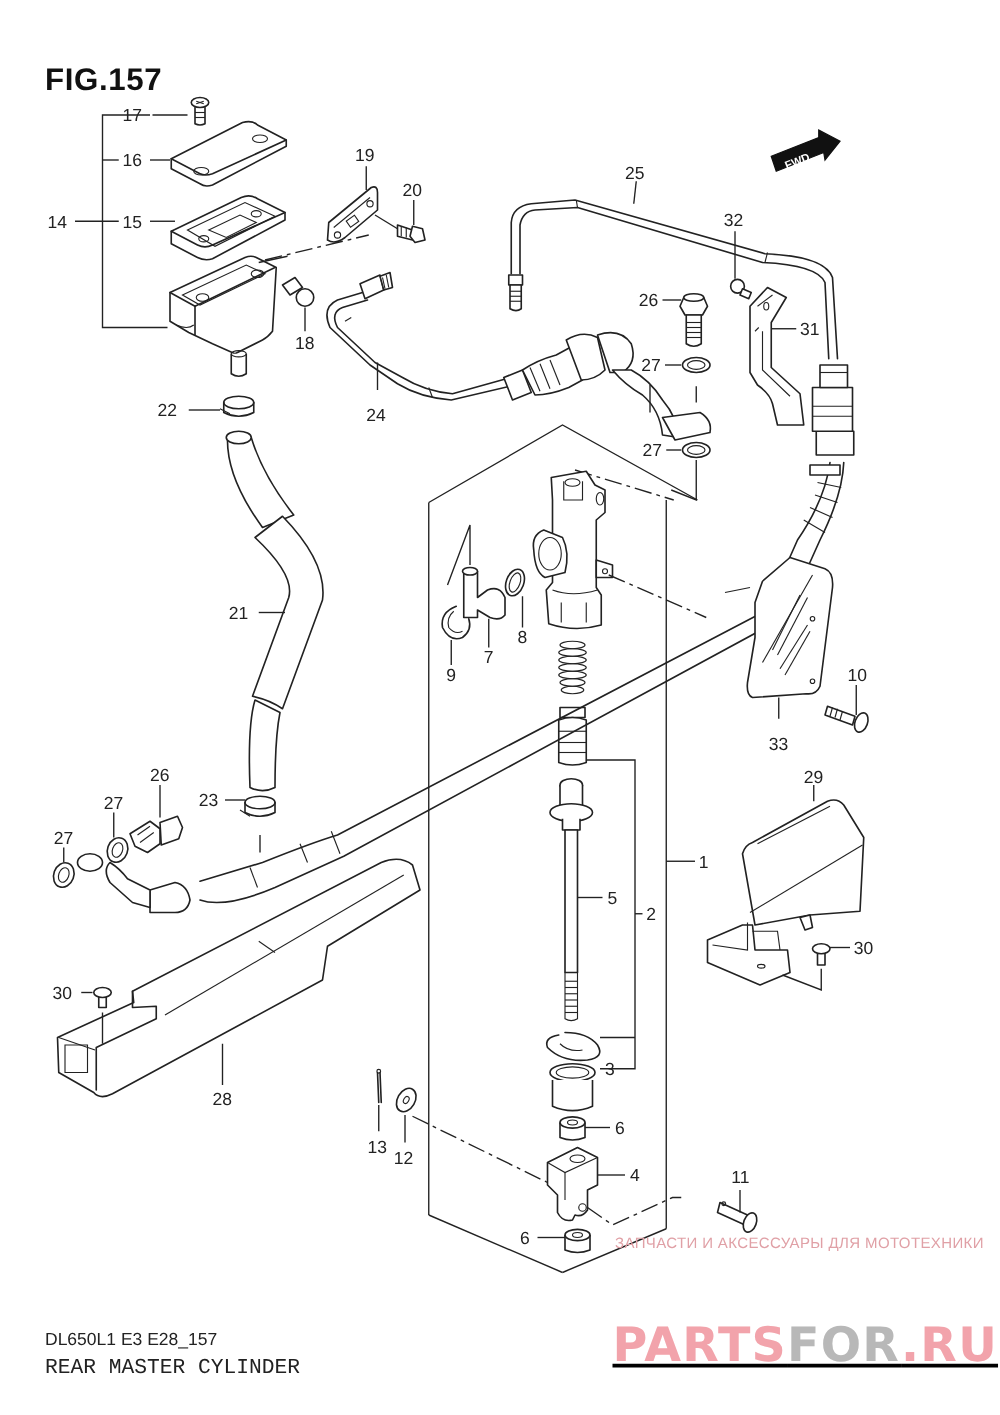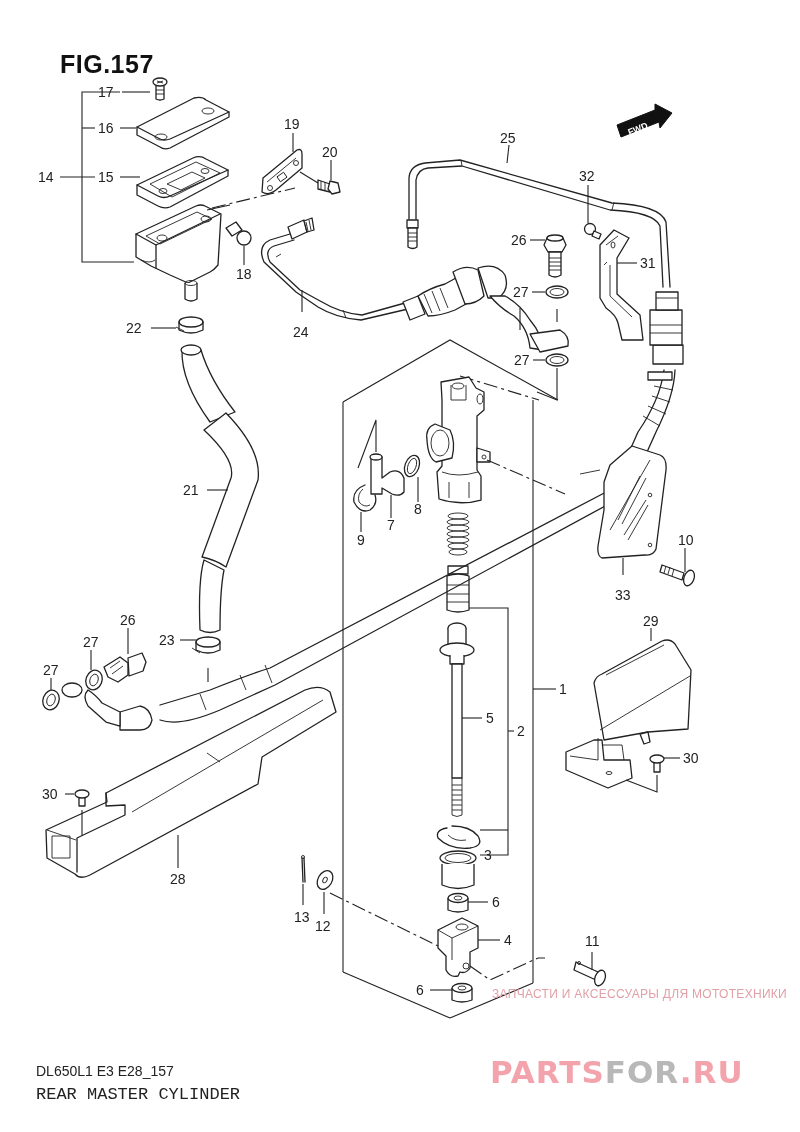--- a/index.html
+++ b/index.html
@@ -4,25 +4,25 @@
 <style>
   html, body { margin: 0; padding: 0; background: #ffffff; }
   body { width: 800px; height: 1132px; position: relative; overflow: hidden; font-family: "Liberation Sans", sans-serif; }
   #diagram { position: absolute; left: 0; top: 0; width: 800px; height: 1132px; }
   #diagram .ln { fill: none; stroke: #222; stroke-width: 1.3; stroke-linejoin: round; stroke-linecap: round; }
   #diagram .th { fill: none; stroke: #222; stroke-width: 0.9; }
   #diagram .pf { fill: #fff; stroke: #222; stroke-width: 1.3; stroke-linejoin: round; }
   #diagram .dash { fill: none; stroke: #222; stroke-width: 1.1; stroke-dasharray: 14 4 3 4; }
   #diagram .leader { fill: none; stroke: #222; stroke-width: 1.1; }
   #diagram text.lbl { font-family: "Liberation Sans", sans-serif; font-size: 14px; fill: #222; }
-  .fig-title { position: absolute; left: 36px; top: 50px; font-family: "Liberation Sans", sans-serif; font-weight: bold; font-size: 25px; color: #111; letter-spacing: 0.5px; margin-left: 24px; }
+  .fig-title { position: absolute; left: 36px; top: 50px; font-family: "Liberation Sans", sans-serif; font-weight: bold; font-size: 25px; color: #111; letter-spacing: 0.5px; }
   .model-code { position: absolute; left: 36px; top: 1063px; font-family: "Liberation Sans", sans-serif; font-size: 14px; color: #222; }
   .section-name { position: absolute; left: 36px; top: 1085px; font-family: Liberation Mono, monospace; font-size: 17px; color: #222; }
   .wm-tag { position: absolute; left: 492px; top: 987px; font-family: "Liberation Sans", sans-serif; font-size: 12px; color: #e0a0a6; letter-spacing: 0.3px; }
-  .wm-logo { position: absolute; left: 490px; top: 1054px; font-family: "DejaVu Sans", sans-serif; font-weight: bold; font-size: 31px; letter-spacing: 1px; }
+  .wm-logo { position: absolute; left: 490px; top: 1054px; font-family: "DejaVu Sans", sans-serif; font-weight: bold; font-size: 38px; letter-spacing: 1px; text-decoration: underline; }
   .wm-logo .a { color: #f2a3ab; }
   .wm-logo .b { color: #b8b8b8; }
 </style>
 </head>
 <body>
 
 <div class="fig-title">FIG.157</div>
 
 <svg id="diagram" viewBox="0 0 800 1132" xmlns="http://www.w3.org/2000/svg">
 

